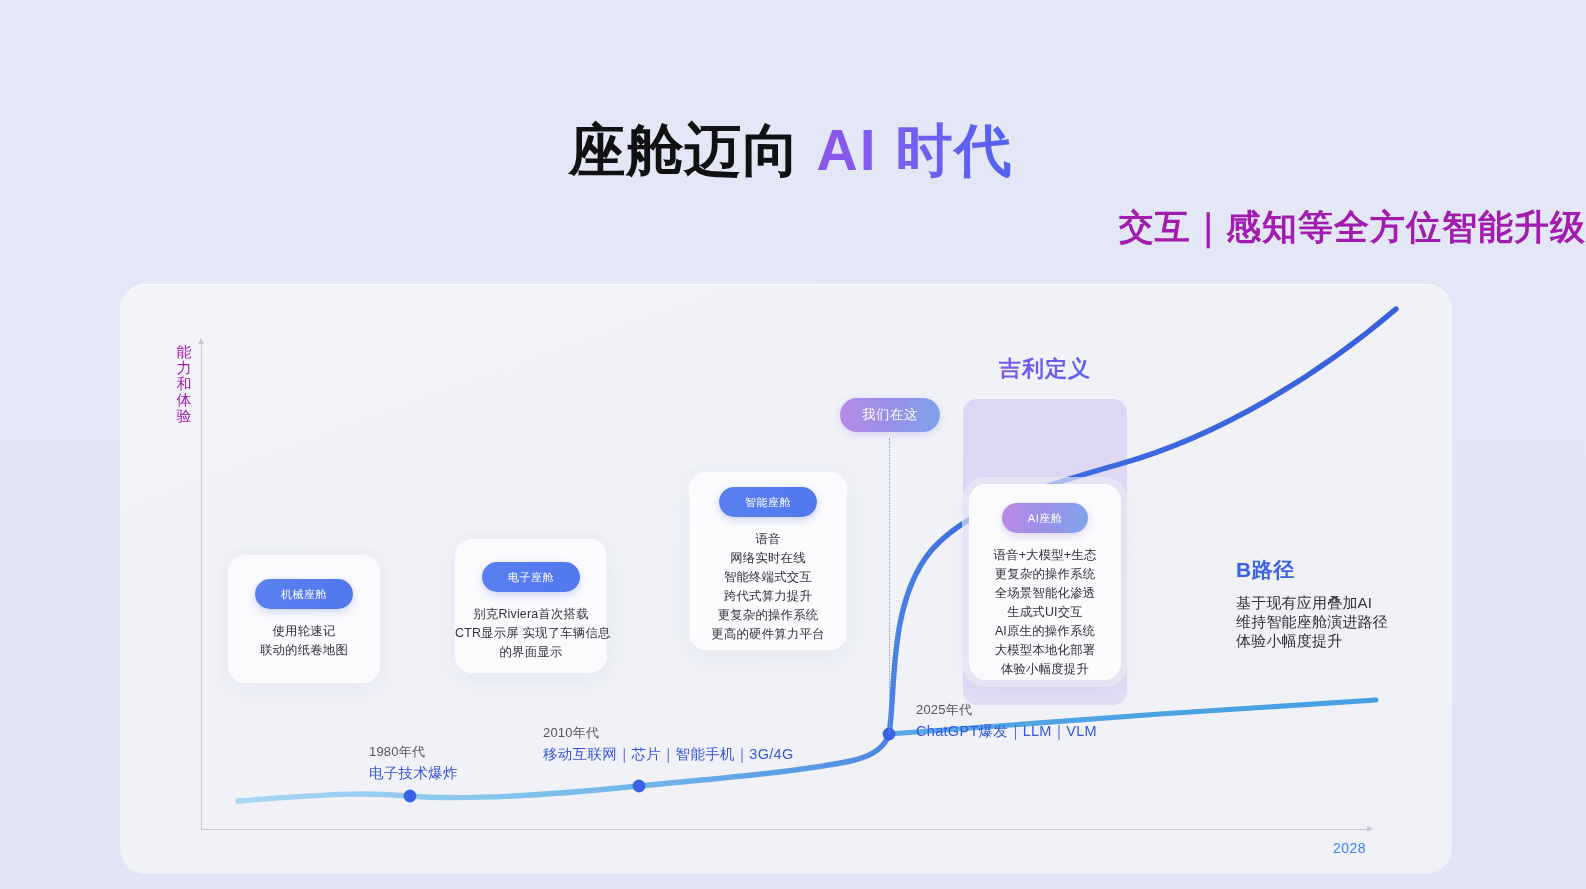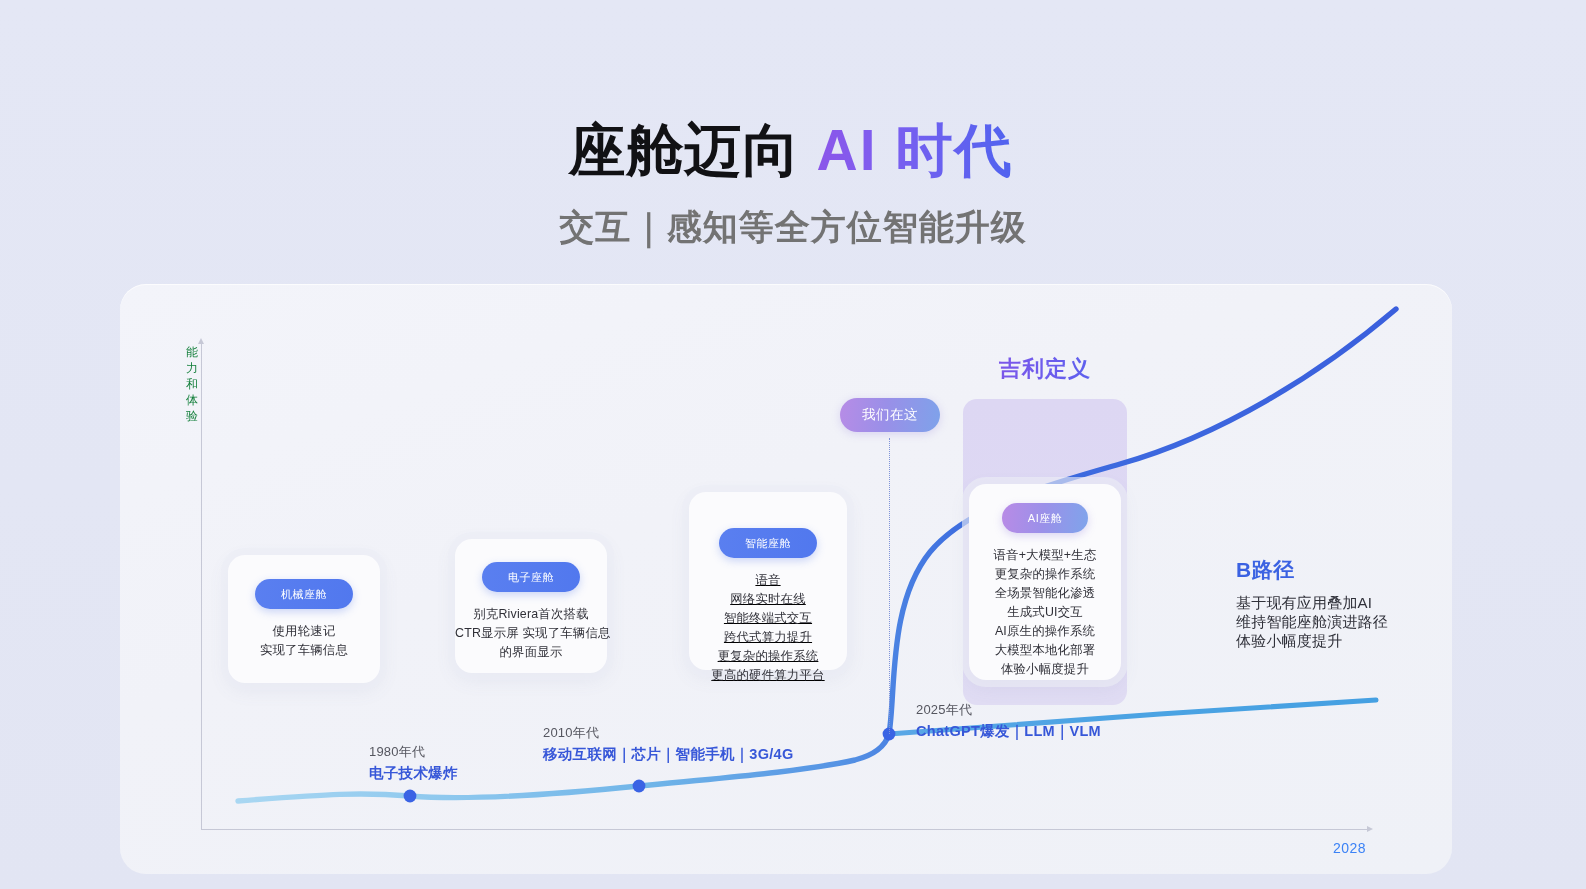--- a/index.html
+++ b/index.html
@@ -18,39 +18,39 @@
     font-size:57px;line-height:1.15;font-weight:bold;letter-spacing:1px;
     color:#111114;
   }
   .title .ai{
     background:linear-gradient(90deg,#8f54e8 0%,#7b5ff0 42%,#4e63ef 100%);
     -webkit-background-clip:text;background-clip:text;color:transparent;
     padding-left:16px;padding-right:4px;letter-spacing:2px;
   }
   .subtitle{
     margin:0;padding-top:20px;
-    font-size:35px;font-weight:bold;color:#737373;letter-spacing:1px;
+    font-size:35px;font-weight:bold;color:#a21caf;letter-spacing:1px;text-align:right;
   }
 
   
   .panel{
     position:absolute;left:120px;top:240px;width:1332px;height:590px;
     border-radius:26px;
     background:linear-gradient(160deg,#f3f4fa 0%,#f1f2f8 40%,#eff1f7 100%);
     box-shadow:0 1px 0 rgba(255,255,255,.7) inset;
   }
 
   
   .y-axis{position:absolute;left:201px;top:298px;width:1px;height:488px;background:#c6c8d6;}
   .y-axis:after{content:"";position:absolute;left:-3px;top:-4px;border-left:3.5px solid transparent;border-right:3.5px solid transparent;border-bottom:6px solid #c6c8d6;}
   .x-axis{position:absolute;left:201px;top:785px;width:1168px;height:1px;background:#c6c8d6;}
   .x-axis:after{content:"";position:absolute;right:-4px;top:-3px;border-top:3.5px solid transparent;border-bottom:3.5px solid transparent;border-left:6px solid #c6c8d6;}
   .y-label{
-    position:absolute;left:184px;top:300px;width:16px;
-    font-size:12px;line-height:16px;color:#15803d;letter-spacing:0px;text-align:center;
+    position:absolute;left:176px;top:300px;width:16px;
+    font-size:15px;line-height:16px;color:#a21caf;letter-spacing:0px;text-align:center;
   }
   .x-end-label{position:absolute;left:1333px;top:796px;font-size:14px;color:#3b82f6;letter-spacing:.5px;}
 
   
   .curves{position:absolute;left:0;top:0;width:1586px;height:889px;pointer-events:none;}
 
   
   .hl-block{
     position:absolute;left:963px;top:355px;width:164px;height:306px;
     border-radius:14px;
@@ -89,27 +89,27 @@
   }
   .pill.blue{background:linear-gradient(95deg,#5a7ff0 0%,#5178ee 100%);box-shadow:0 3px 9px rgba(80,115,230,.28);}
   .pill.grad{background:linear-gradient(97deg,#b98be6 0%,#9b90e9 48%,#7fa4eb 100%);box-shadow:0 3px 9px rgba(140,120,220,.28);}
   .card .body{
     margin-top:13px;font-size:12.4px;line-height:19px;color:#303038;letter-spacing:.2px;
   }
   .card .body div{white-space:nowrap;}
 
   #card-1{left:228px;top:511px;width:152px;height:128px;padding-top:24px;box-sizing:border-box;}
   #card-2{left:455px;top:495px;width:152px;height:134px;padding-top:23px;box-sizing:border-box;}
-  #card-3{left:689px;top:448px;width:158px;height:178px;padding-top:36px;box-sizing:border-box;text-decoration:underline;}
+  #card-3{left:689px;top:428px;width:158px;height:178px;padding-top:15px;box-sizing:border-box;}
   #card-4{left:969px;top:440px;width:152px;height:196px;padding-top:19px;box-sizing:border-box;z-index:5;}
 
   
   .era{position:absolute;}
   .era .year{font-size:13px;color:#55565f;letter-spacing:.2px;margin-bottom:3px;}
-  .era .evt{font-size:14.5px;font-weight:bold;color:#3757d8;letter-spacing:.3px;white-space:nowrap;}
+  .era .evt{font-size:14.5px;font-weight:normal;color:#3757d8;letter-spacing:.3px;white-space:nowrap;}
   #era-1{left:369px;top:699px;}
   #era-2{left:543px;top:680px;}
   #era-3{left:916px;top:657px;}
 
   
   .pathb{position:absolute;left:1236px;top:512px;}
   .pathb .h{font-size:21px;font-weight:bold;color:#3b62e2;letter-spacing:.5px;}
   .pathb .lines{margin-top:9px;font-size:15px;line-height:19px;color:#30313a;letter-spacing:.2px;}
   .pathb .lines div{white-space:nowrap;}
 </style>
@@ -164,21 +164,21 @@
     <circle cx="889" cy="690" r="6.4" fill="#3a63e4"></circle>
   </svg>
 
   <div class="here-pill">我们在这</div>
   <div class="dotted"></div>
 
   <div class="card" id="card-1">
     <span class="pill blue">机械座舱</span>
     <div class="body">
       <div>使用轮速记</div>
-      <div>实现了车辆信息</div>
+      <div>联动的纸卷地图</div>
     </div>
   </div>
 
   <div class="card" id="card-2">
     <span class="pill blue">电子座舱</span>
     <div class="body">
       <div>别克Riviera首次搭载</div>
       <div>CTR显示屏 实现了车辆信息</div>
       <div>的界面显示</div>
     </div>

